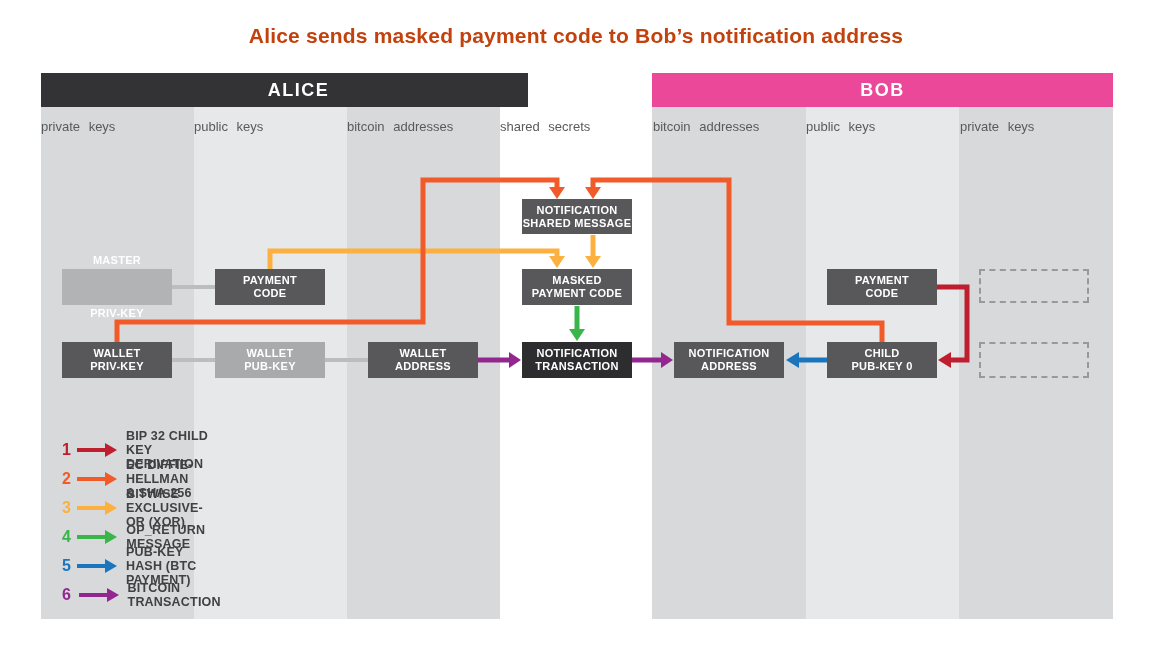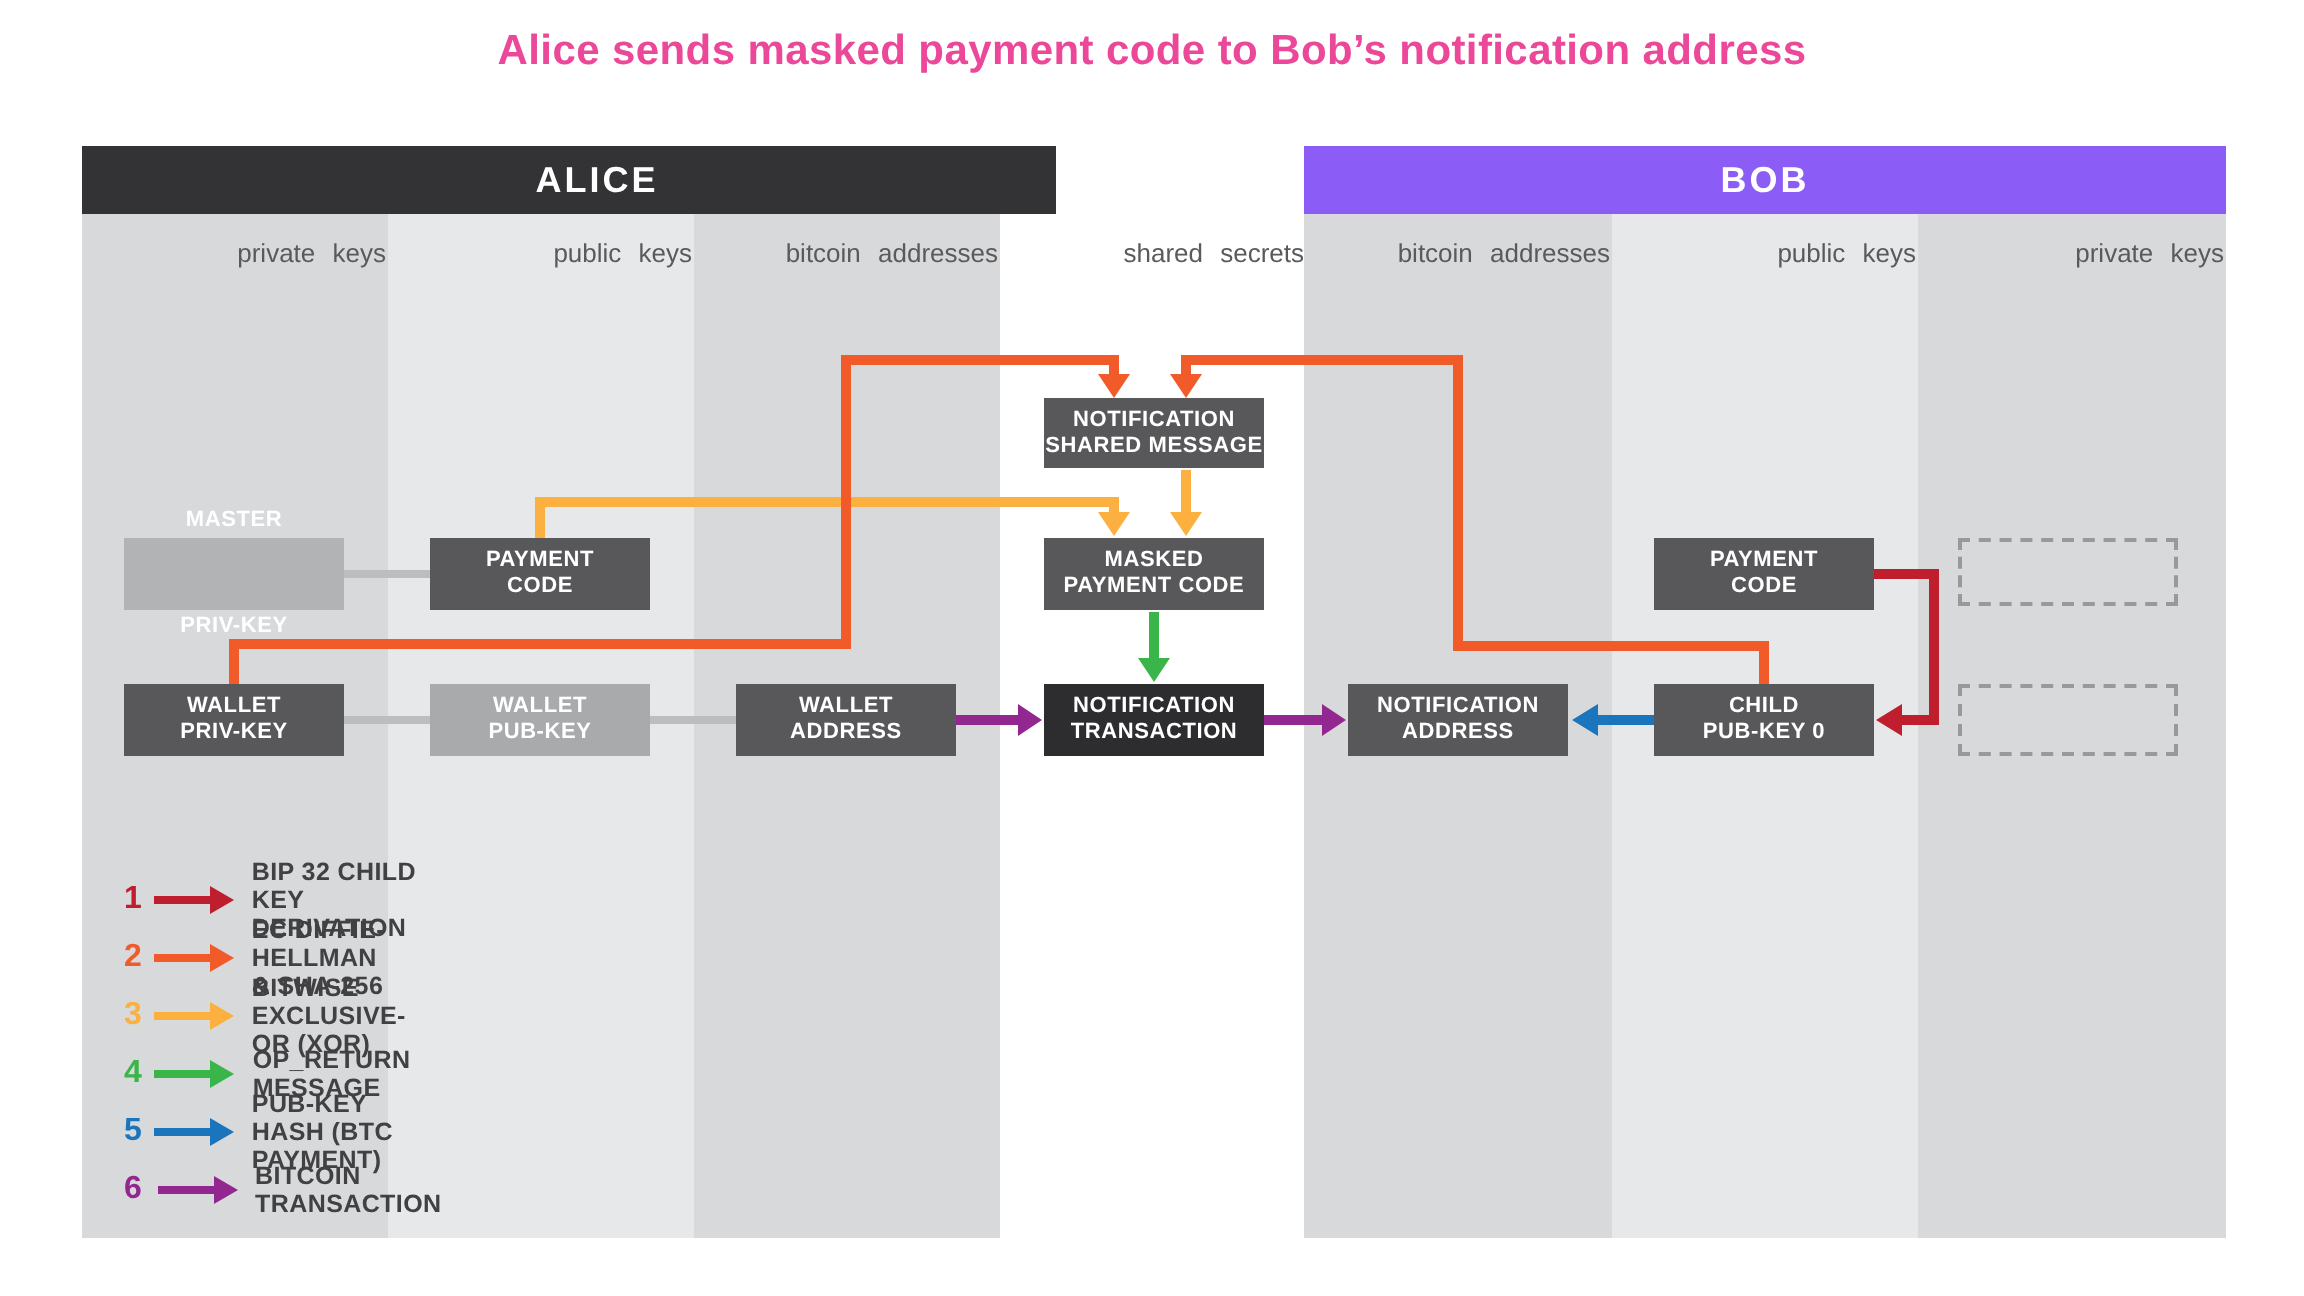--- a/index.html
+++ b/index.html
@@ -1,32 +1,32 @@
 <!DOCTYPE html>
 <html><head>
 <meta charset="utf-8">
 <style>
   html,body{margin:0;padding:0;background:#ffffff;}
   .stage{
     position:relative;width:1152px;height:648px;background:#ffffff;overflow:hidden;
     font-family:"Liberation Sans", sans-serif;
   }
   .title{
-    position:absolute;left:0;top:14px;width:1152px;text-align:center;
-    font-size:21px;font-weight:bold;color:#ec4899;letter-spacing:.2px;
+    position:absolute;left:0;top:24px;width:1152px;text-align:center;
+    font-size:21px;font-weight:bold;color:#c2410c;letter-spacing:.2px;
   }
   .hdr{
     position:absolute;top:73px;height:34px;display:flex;align-items:center;justify-content:center;
     color:#ffffff;font-size:18px;font-weight:bold;letter-spacing:1.5px;
   }
   .hdr-alice{left:41px;width:459px;padding-left:28px;}
   .hdr-bob{left:652px;width:461px;}
   .band{position:absolute;top:107px;height:512px;}
   .collabel{
-    position:absolute;top:119px;width:152px;text-align:right;
+    position:absolute;top:119px;width:152px;text-align:left;
     font-size:13px;color:#5a5a5c;word-spacing:5px;
   }
   .wires{position:absolute;left:0;top:0;width:1152px;height:648px;}
   .wires path{fill:none;stroke-width:5;}
   .wires path.connector{stroke-width:4;}
   .box{
     position:absolute;width:110px;height:36px;display:flex;flex-direction:column;
     align-items:center;justify-content:center;color:#ffffff;font-weight:bold;
     font-size:11px;line-height:13px;letter-spacing:.3px;text-align:center;
   }
@@ -41,21 +41,21 @@
   .legend-label{font-size:12.5px;font-weight:bold;color:#414042;letter-spacing:.2px;}
 </style>
 </head>
 <body>
 
 <div class="stage">
 
   <div class="title">Alice sends masked payment code to Bob’s notification address</div>
 
   <div class="hdr hdr-alice" style="background: rgb(51, 51, 54);">ALICE</div>
-  <div class="hdr hdr-bob" style="background: #8b5cf6; text-align: center;">BOB</div>
+  <div class="hdr hdr-bob" style="background: #ec4899; text-align: center;">BOB</div>
 
   <div class="band" style="left: 41px; width: 153px; background: rgb(216, 217, 218);"></div>
   <div class="band" style="left: 194px; width: 153px; background: rgb(231, 232, 233);"></div>
   <div class="band" style="left: 347px; width: 153px; background: rgb(216, 217, 218);"></div>
   <div class="band" style="left: 652px; width: 154px; background: rgb(216, 217, 218);"></div>
   <div class="band" style="left: 806px; width: 153px; background: rgb(231, 232, 233);"></div>
   <div class="band" style="left: 959px; width: 154px; background: rgb(216, 217, 218);"></div>
 
   <div class="collabel" style="left:41px;">private keys</div>
   <div class="collabel" style="left:194px;">public keys</div>

